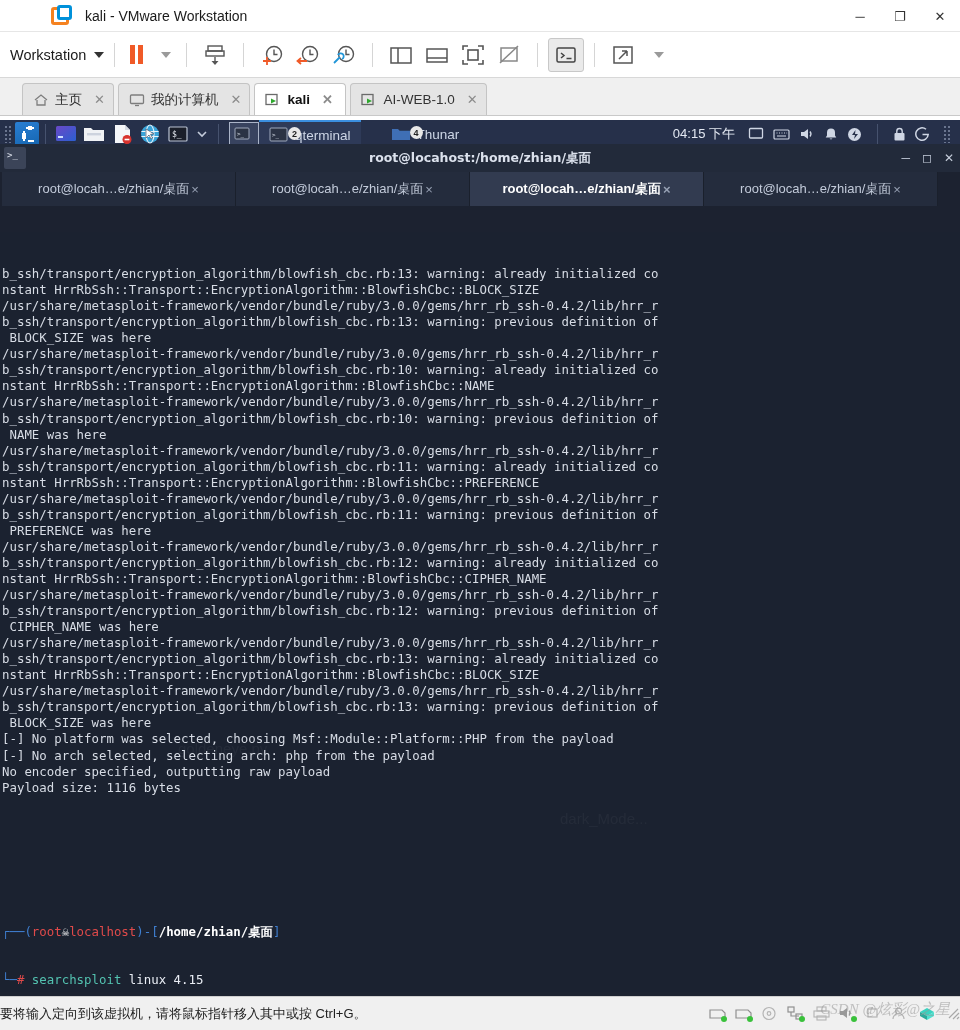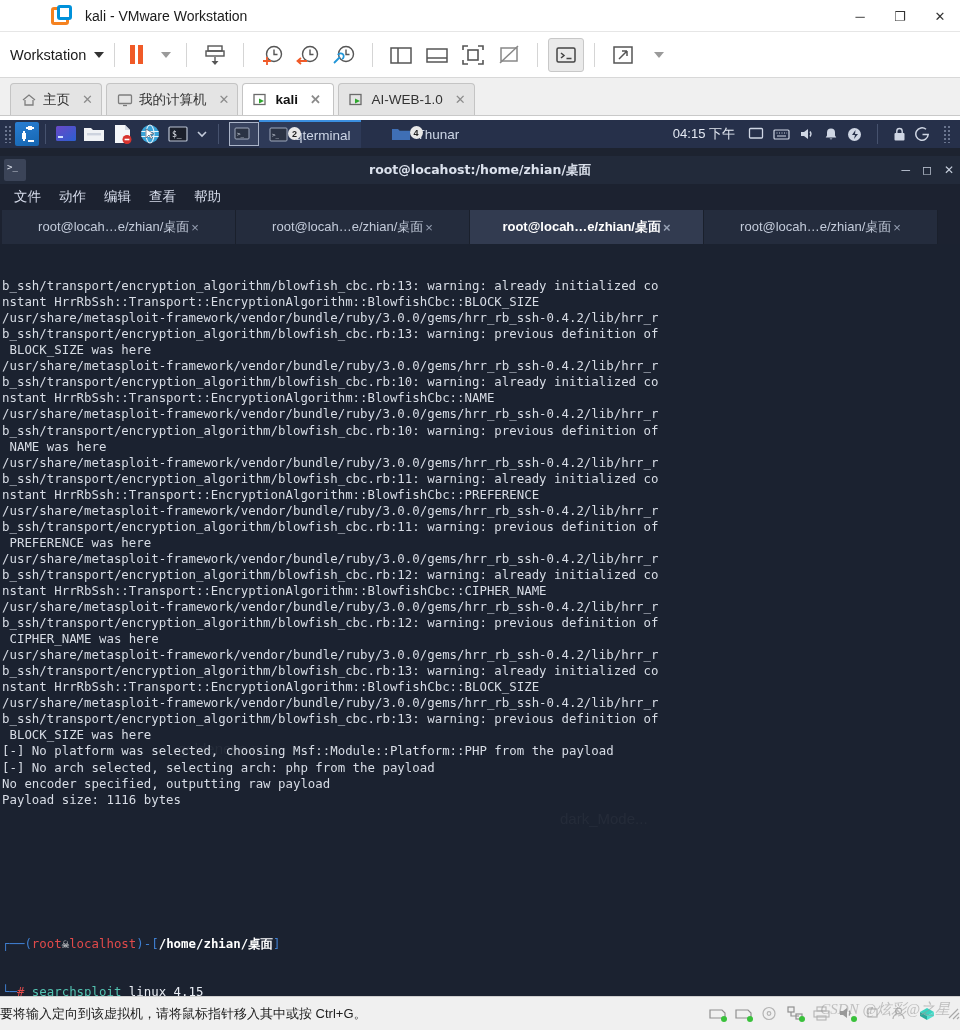--- a/index.html
+++ b/index.html
@@ -54,21 +54,21 @@
   .ic { width: 26px; height: 26px; position: relative; }
 
   .tb-btn-active {
     background: #eaeaea; border: 1px solid #c8c8c8; border-radius: 3px;
     padding: 2px 4px;
   }
 
   
   .vm-tabs {
     height: 38px; background: #f0f0f0; display: flex; align-items: flex-end;
-    padding-left: 10px; border-bottom: 1px solid #c9c9c9;
+    padding-left: 22px; border-bottom: 1px solid #c9c9c9;
   }
   .vm-tab {
     height: 32px; display: flex; align-items: center; gap: 6px;
     padding: 0 8px 0 10px; margin-right: 4px;
     background: #e4e4e4; border: 1px solid #c4c4c4; border-bottom: none;
     border-radius: 4px 4px 0 0; font-size: 13.5px; color: #333;
     min-width: 92px;
   }
   .vm-tab.active { background: #ffffff; font-weight: bold; color: #111; }
   .vm-tab .tab-x { color: #8b8b8b; font-size: 13px; margin-left: 6px; }
@@ -117,21 +117,21 @@
   .badge {
     position: absolute; left: 19px; bottom: 3px; width: 13px; height: 13px;
     background: #e8e8e8; color: #222; border-radius: 50%; font-size: 9px;
     display: flex; align-items: center; justify-content: center; font-weight: bold;
   }
   .tray { display: flex; align-items: center; gap: 9px; padding-right: 6px; }
   .clock { font-size: 13px; color: #e3e8f2; margin-right: 4px; }
 
   
   .term-win {
-    position: absolute; left: 0; top: 36px; width: 960px; height: 848px;
+    position: absolute; left: 0; top: 24px; width: 960px; height: 848px;
     background: #1c2230;
   }
   .term-titlebar {
     height: 28px; background: #222a3a; position: relative;
     display: flex; align-items: center;
   }
   .term-ic-small {
     width: 22px; height: 22px; margin-left: 4px; background: #3b4458;
     border-radius: 2px; position: relative; flex: none;
   }
@@ -468,27 +468,20 @@
       <div class="term-titlebar">
         <div class="term-ic-small"></div>
         <div class="term-title">root@locahost:/home/zhian/桌面</div>
         <div class="term-wctrl">
           <span>─</span>
           <span>◻</span>
           <span>✕</span>
         </div>
       </div>
 
-      <div class="term-menubar">
-        <span>文件</span>
-        <span>动作</span>
-        <span>编辑</span>
-        <span>查看</span>
-        <span>帮助</span>
-      </div>
 
       <div class="term-tabs">
         <div class="term-tab">
           <span>root@locah…e/zhian/桌面</span>
           <span class="tx">×</span>
         </div>
         <div class="term-tab">
           <span>root@locah…e/zhian/桌面</span>
           <span class="tx">×</span>
         </div>

